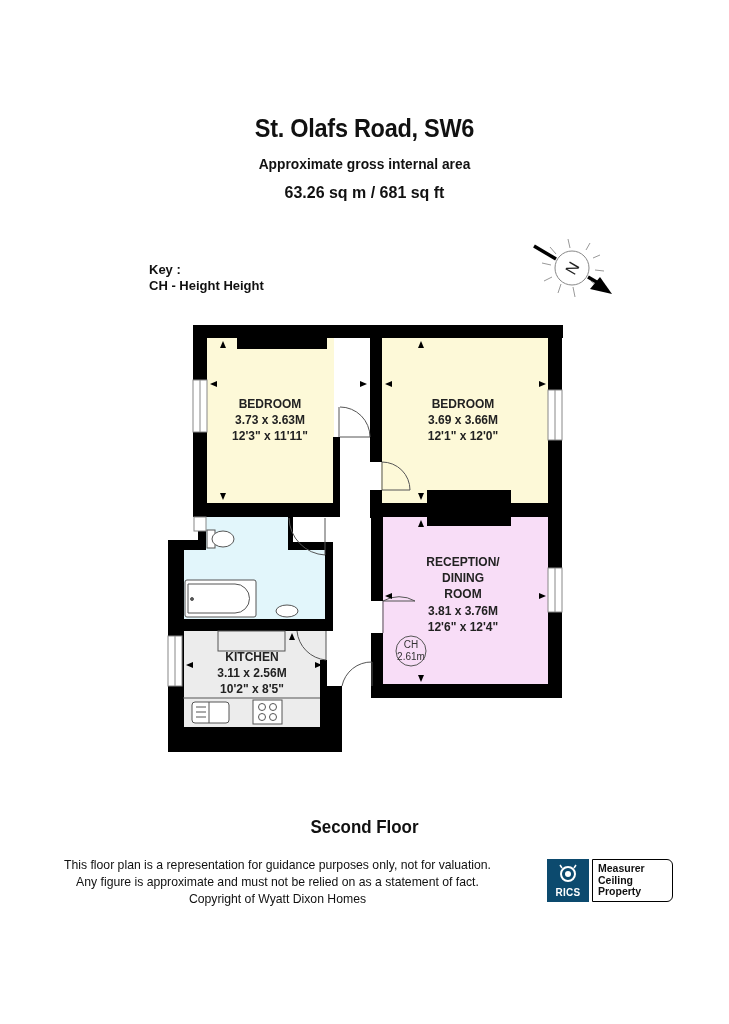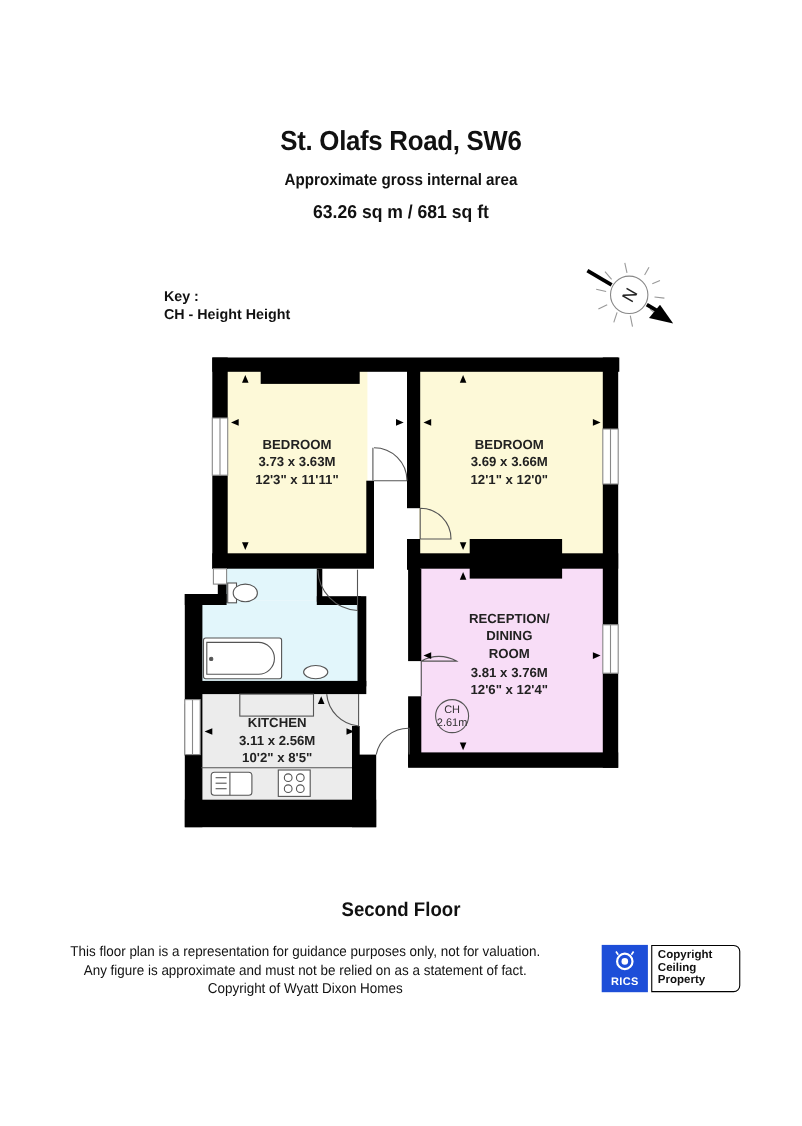--- a/index.html
+++ b/index.html
@@ -6,21 +6,21 @@
   body { width:729px; height:1024px; position:relative; overflow:hidden; font-family:"Liberation Sans", sans-serif; color:#111; }
   .abs { position:absolute; }
   .title { left:0; width:729px; top:114px; text-align:center; font-size:25px; font-weight:bold; letter-spacing:-0.3px; transform:scaleX(0.94); }
   .subtitle { left:0; width:729px; top:155px; text-align:center; font-size:15px; font-weight:bold; transform:scaleX(0.92); }
   .area { left:0; width:729px; top:183px; text-align:center; font-size:17px; font-weight:bold; transform:scaleX(0.94); }
   .key { left:149px; top:262px; font-size:13px; line-height:16px;font-weight:bold; }
   .floor-label { left:0; width:729px; top:817px; text-align:center; font-size:18px; font-weight:bold; transform:scaleX(0.94); }
   .disclaimer { left:0; width:555px; top:856px; text-align:center; font-size:13px; line-height:17px; transform:scaleX(0.94); }
   svg text { font-family:"Liberation Sans", sans-serif; }
   .badge { left:547px; top:859px; width:126px; height:43px; }
-  .badge-left { position:absolute; left:0; top:0; width:42px; height:43px; background:#1d4ed8; color:#fff; }
+  .badge-left { position:absolute; left:0; top:0; width:42px; height:43px; background:#0c4a6e; color:#fff; }
   .badge-left .rics { position:absolute; bottom:4px; left:0; width:42px; text-align:center; font-size:10px; font-weight:bold; letter-spacing:0.3px; }
   .badge-right { position:absolute; left:45px; top:0; width:79px; height:41px; border:1px solid #000; border-radius:0 6px 6px 0; }
   .badge-right .txt { position:absolute; left:5px; top:3px; font-size:10.5px; font-weight:bold; line-height:11.5px; }
 </style>
 </head>
 <body>
 
 <div class="abs title">St. Olafs Road, SW6</div>
 <div class="abs subtitle">Approximate gross internal area</div>
 <div class="abs area">63.26 sq m /  681 sq ft</div>
@@ -205,18 +205,18 @@
   <div class="badge-left">
     <svg width="42" height="28" viewBox="0 0 42 28">
       <circle cx="21" cy="15" r="7" fill="none" stroke="#fff" stroke-width="2"></circle>
       <circle cx="21" cy="15" r="3" fill="#fff"></circle>
       <path d="M 15 9 L 13 6 M 27 9 L 29 6" stroke="#fff" stroke-width="1.5"></path>
     </svg>
     <div class="rics">RICS</div>
   </div>
   <div class="badge-right">
     <div class="txt">
-      <div>Copyright</div>
+      <div>Measurer</div>
       <div>Ceiling</div>
       <div>Property</div>
     </div>
   </div>
 </div>
 
 </body></html>

